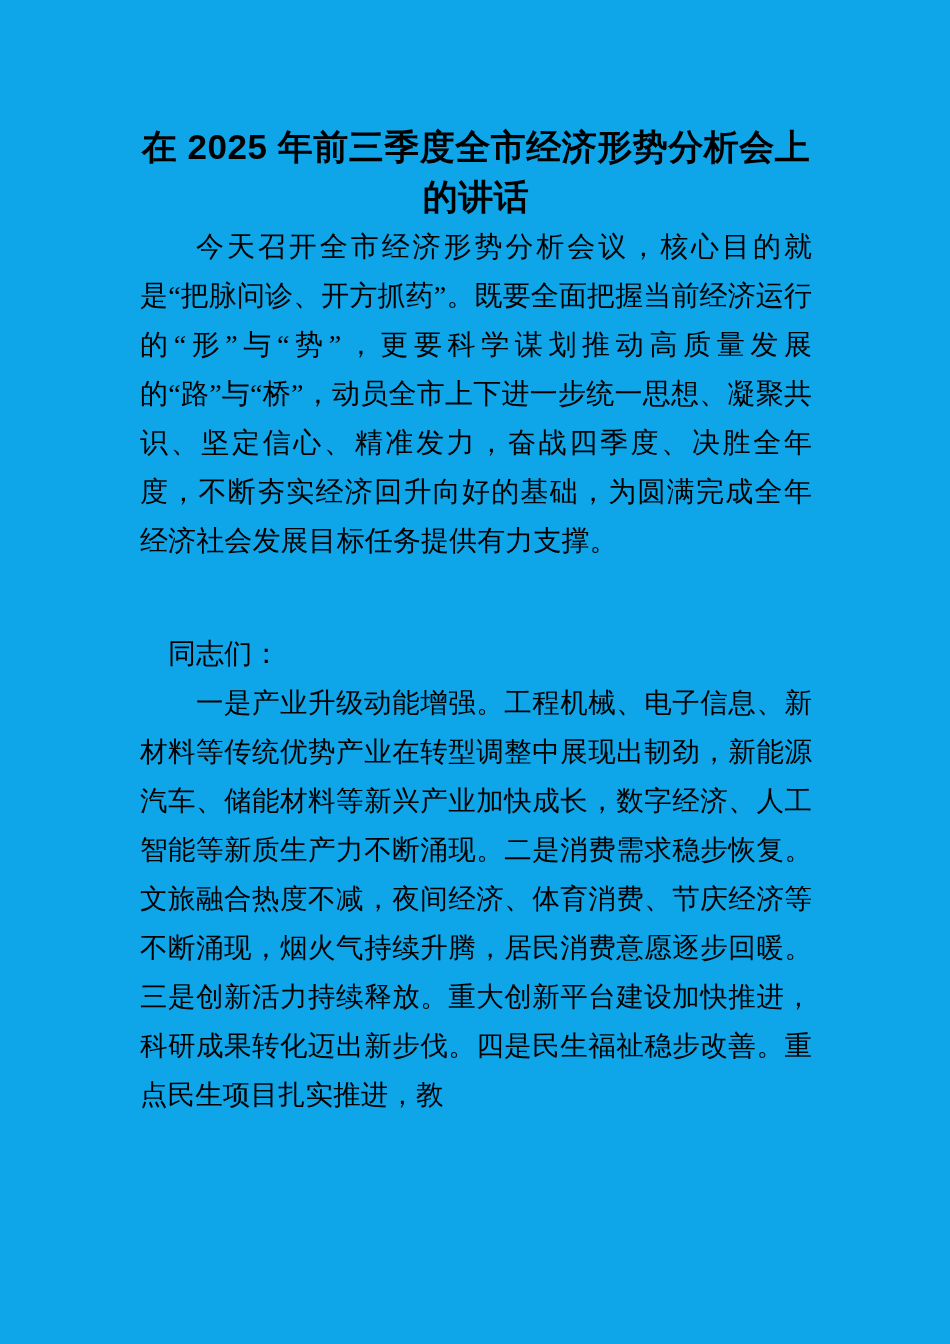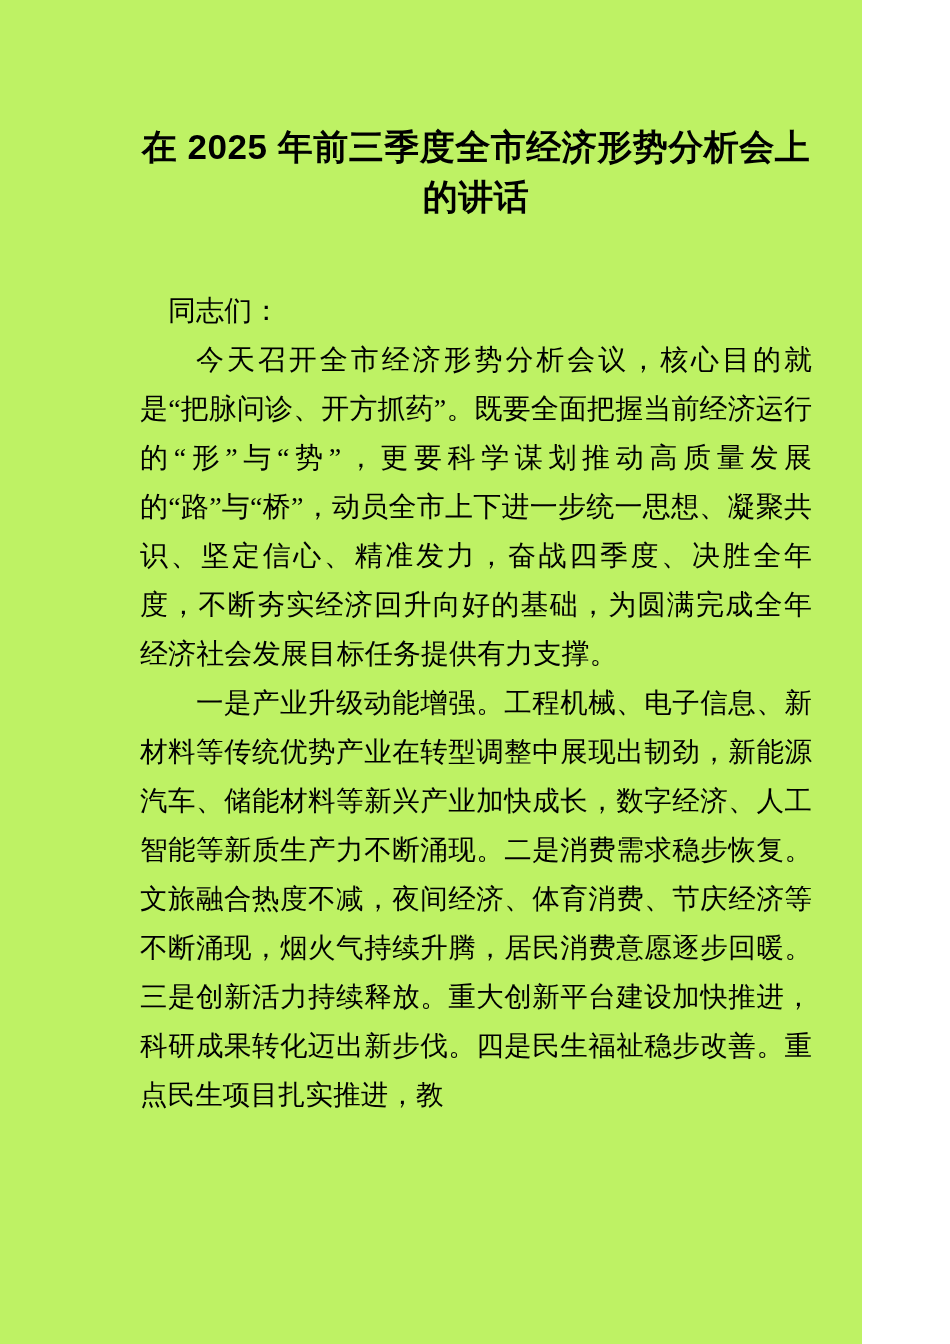--- a/index.html
+++ b/index.html
@@ -4,23 +4,23 @@
 <title>在2025年前三季度全市经济形势分析会上的讲话</title>
 <style>
   html, body {
     margin: 0;
     padding: 0;
     background: #ffffff;
   }
 
   .page {
     position: relative;
-    width: 862px;
+    width: 950px;
     height: 1344px;
-    background: #bef264;
+    background: #0ea5e9;
     overflow: hidden;
     box-sizing: border-box;
   }
 
   .doc-body {
     position: absolute;
     left: 140px;
     top: 0;
     width: 672px;
   }
@@ -74,21 +74,21 @@
   }
 </style>
 </head>
 <body>
 
 <div class="page">
   <div class="doc-body">
 
     <h1 class="doc-title">在 2025 年前三季度全市经济形势分析会上的讲话</h1>
 
+    <p class="para indent2">今天召开全市经济形势分析会议，核心目的就是“把脉问诊、开方抓药”。既要全面把握当前经济运行的“形”与“势”，更要科学谋划推动高质量发展的“路”与“桥”，动员全市上下进一步统一思想、凝聚共识、坚定信心、精准发力，奋战四季度、决胜全年度，不断夯实经济回升向好的基础，为圆满完成全年经济社会发展目标任务提供有力支撑。</p>
+
     <p class="para salutation">同志们：</p>
-
-    <p class="para indent2">今天召开全市经济形势分析会议，核心目的就是“把脉问诊、开方抓药”。既要全面把握当前经济运行的“形”与“势”，更要科学谋划推动高质量发展的“路”与“桥”，动员全市上下进一步统一思想、凝聚共识、坚定信心、精准发力，奋战四季度、决胜全年度，不断夯实经济回升向好的基础，为圆满完成全年经济社会发展目标任务提供有力支撑。</p>
 
 
     <p class="para indent2 kai">一是产业升级动能增强。工程机械、电子信息、新材料等传统优势产业在转型调整中展现出韧劲，新能源汽车、储能材料等新兴产业加快成长，数字经济、人工智能等新质生产力不断涌现。二是消费需求稳步恢复。文旅融合热度不减，夜间经济、体育消费、节庆经济等不断涌现，烟火气持续升腾，居民消费意愿逐步回暖。三是创新活力持续释放。重大创新平台建设加快推进，科研成果转化迈出新步伐。四是民生福祉稳步改善。重点民生项目扎实推进，教</p>
 
   </div>
 </div>
 
 </body></html>

